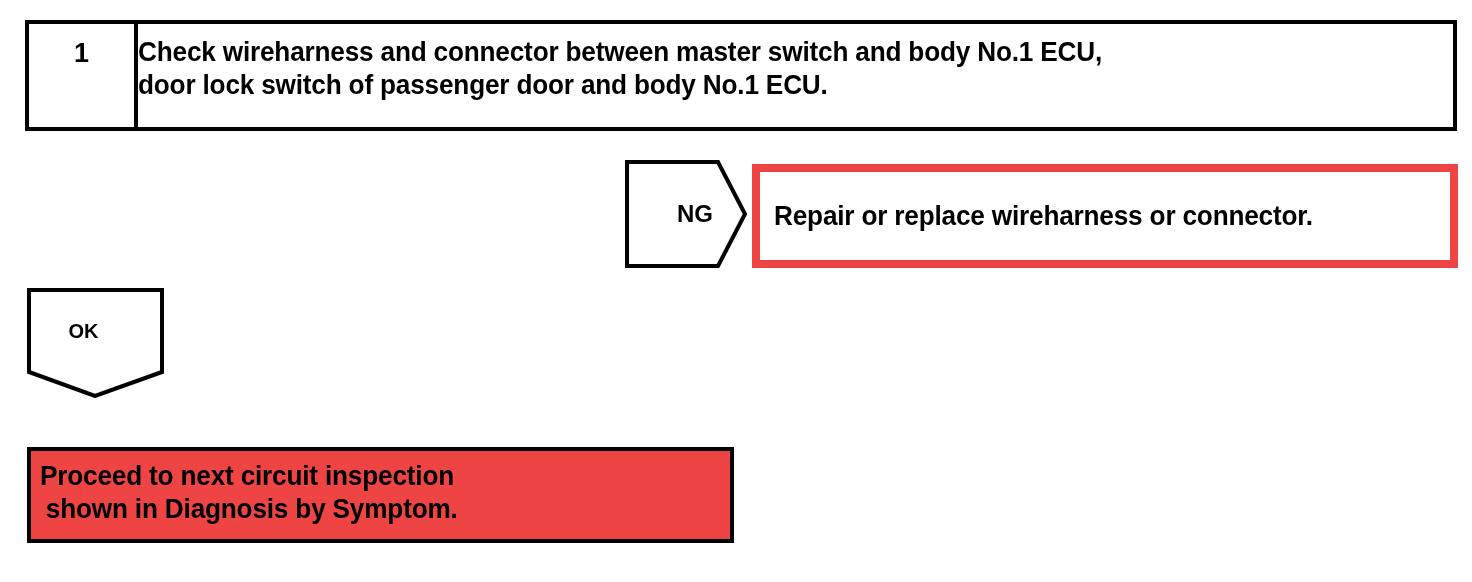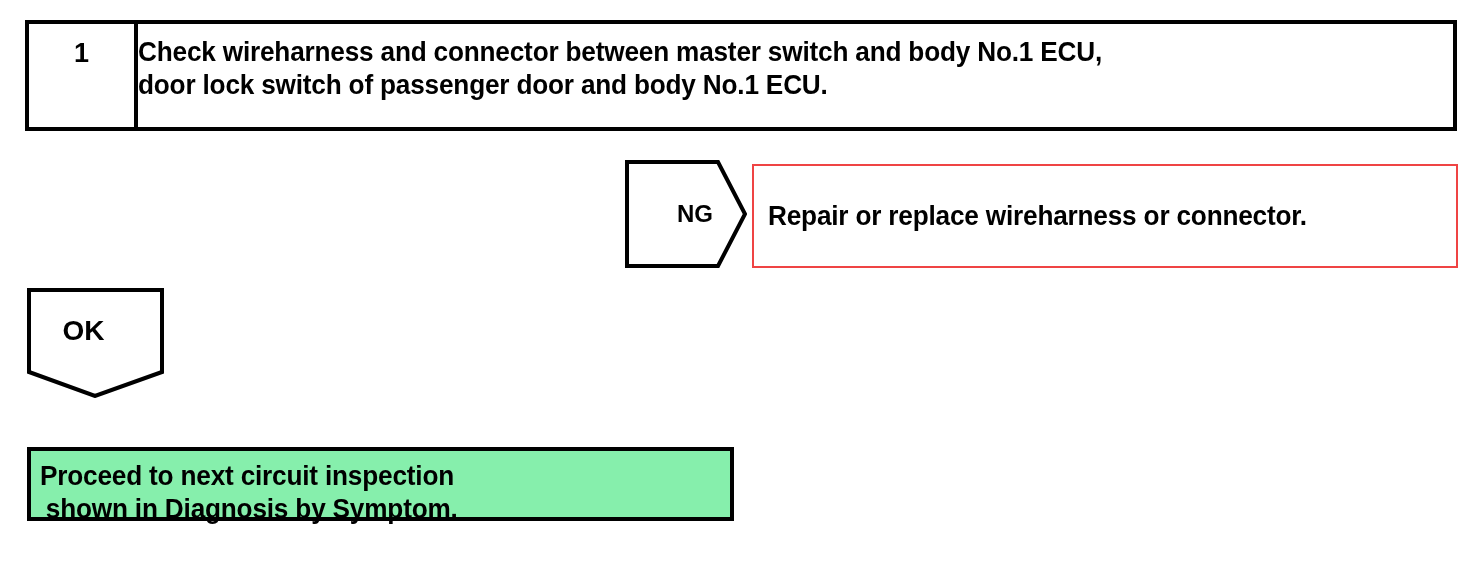--- a/index.html
+++ b/index.html
@@ -99,21 +99,21 @@
     font-weight: bold;
     letter-spacing: 0px;
     margin-left: 20px;
   }
   .ng-result-box {
     position: absolute;
     left: 127px;
     top: 4px;
     width: 706px;
     height: 104px;
-    border: 2px solid #ef4444;
+    border: 8px solid #ef4444;
     box-sizing: border-box;
     background: #ffffff;
     display: flex;
     align-items: center;
     padding-left: 14px;
   }
   .ng-result-box .line {
     font-size: 27px;
     font-weight: bold;
     line-height: 33px;
@@ -138,35 +138,35 @@
   }
   .ok-label {
     position: absolute;
     left: 27px;
     top: 288px;
     width: 113px;
     height: 86px;
     display: flex;
     align-items: center;
     justify-content: center;
-    font-size: 28px;
+    font-size: 20px;
     font-weight: bold;
     letter-spacing: 0px;
   }
 
   
   .final-box {
     position: absolute;
     left: 27px;
     top: 447px;
     width: 707px;
-    height: 74px;
+    height: 96px;
     border: 4px solid #000000;
     box-sizing: border-box;
-    background: #86efac;
+    background: #ef4444;
     padding: 9px 0 0 9px;
   }
   .final-box .line {
     font-size: 27px;
     font-weight: bold;
     line-height: 33px;
     white-space: nowrap;
     letter-spacing: -0.2px;
     transform: scaleX(0.97);
     transform-origin: left center;

